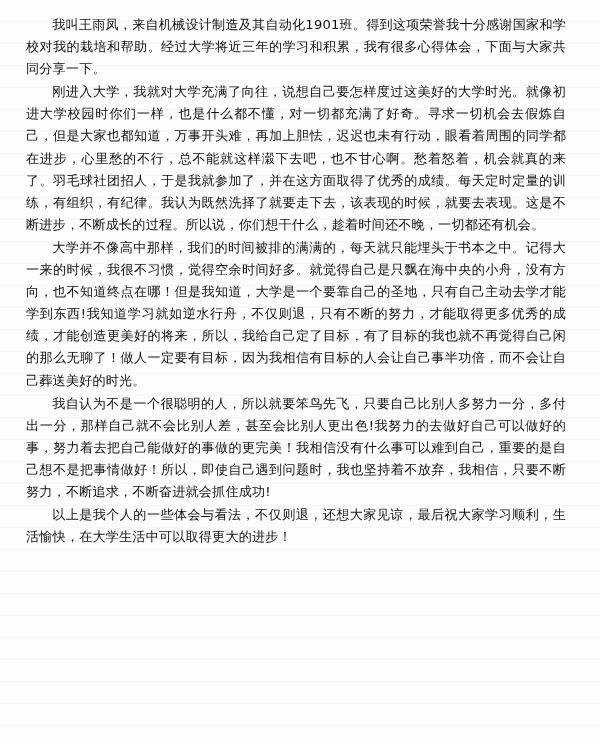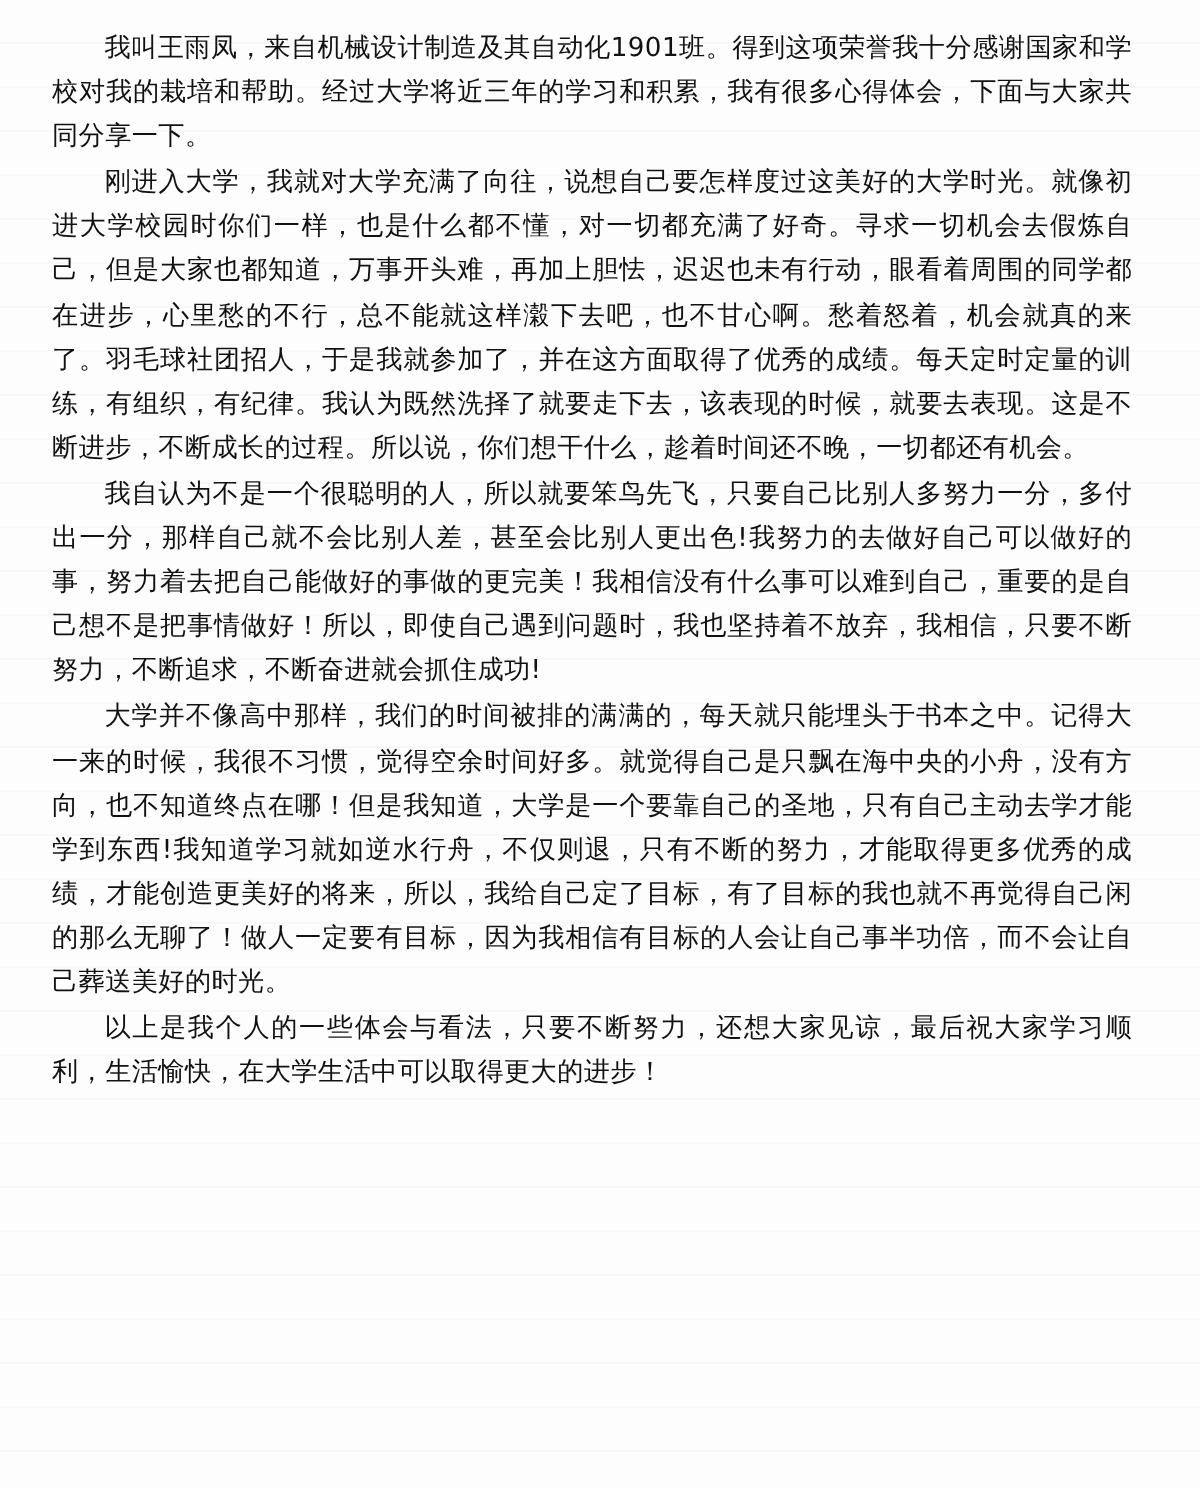--- a/index.html
+++ b/index.html
@@ -58,17 +58,17 @@
   }
 </style>
 </head>
 <body>
 
 <div id="page">
   <div class="paper-lines"></div>
   <div class="doc-body">
     <p class="para">我叫王雨凤，来自机械设计制造及其自动化1901班。得到这项荣誉我十分感谢国家和学校对我的栽培和帮助。经过大学将近三年的学习和积累，我有很多心得体会，下面与大家共同分享一下。</p>
     <p class="para">刚进入大学，我就对大学充满了向往，说想自己要怎样度过这美好的大学时光。就像初进大学校园时你们一样，也是什么都不懂，对一切都充满了好奇。寻求一切机会去假炼自己，但是大家也都知道，万事开头难，再加上胆怯，迟迟也未有行动，眼看着周围的同学都在进步，心里愁的不行，总不能就这样濲下去吧，也不甘心啊。愁着怒着，机会就真的来了。羽毛球社团招人，于是我就参加了，并在这方面取得了优秀的成绩。每天定时定量的训练，有组织，有纪律。我认为既然洗择了就要走下去，该表现的时候，就要去表现。这是不断进步，不断成长的过程。所以说，你们想干什么，趁着时间还不晚，一切都还有机会。</p>
+    <p class="para">大学并不像高中那样，我们的时间被排的满满的，每天就只能埋头于书本之中。记得大一来的时候，我很不习惯，觉得空余时间好多。就觉得自己是只飘在海中央的小舟，没有方向，也不知道终点在哪！但是我知道，大学是一个要靠自己的圣地，只有自己主动去学才能学到东西!我知道学习就如逆水行舟，不仅则退，只有不断的努力，才能取得更多优秀的成绩，才能创造更美好的将来，所以，我给自己定了目标，有了目标的我也就不再觉得自己闲的那么无聊了！做人一定要有目标，因为我相信有目标的人会让自己事半功倍，而不会让自己葬送美好的时光。</p>
     <p class="para">我自认为不是一个很聪明的人，所以就要笨鸟先飞，只要自己比别人多努力一分，多付出一分，那样自己就不会比别人差，甚至会比别人更出色!我努力的去做好自己可以做好的事，努力着去把自己能做好的事做的更完美！我相信没有什么事可以难到自己，重要的是自己想不是把事情做好！所以，即使自己遇到问题时，我也坚持着不放弃，我相信，只要不断努力，不断追求，不断奋进就会抓住成功!</p>
-    <p class="para">大学并不像高中那样，我们的时间被排的满满的，每天就只能埋头于书本之中。记得大一来的时候，我很不习惯，觉得空余时间好多。就觉得自己是只飘在海中央的小舟，没有方向，也不知道终点在哪！但是我知道，大学是一个要靠自己的圣地，只有自己主动去学才能学到东西!我知道学习就如逆水行舟，不仅则退，只有不断的努力，才能取得更多优秀的成绩，才能创造更美好的将来，所以，我给自己定了目标，有了目标的我也就不再觉得自己闲的那么无聊了！做人一定要有目标，因为我相信有目标的人会让自己事半功倍，而不会让自己葬送美好的时光。</p>
-    <p class="para">以上是我个人的一些体会与看法，只要不断努力，还想大家见谅，最后祝大家学习顺利，生活愉快，在大学生活中可以取得更大的进步！</p>
+    <p class="para">以上是我个人的一些体会与看法，不仅则退，还想大家见谅，最后祝大家学习顺利，生活愉快，在大学生活中可以取得更大的进步！</p>
   </div>
 </div>
 
 </body></html>

